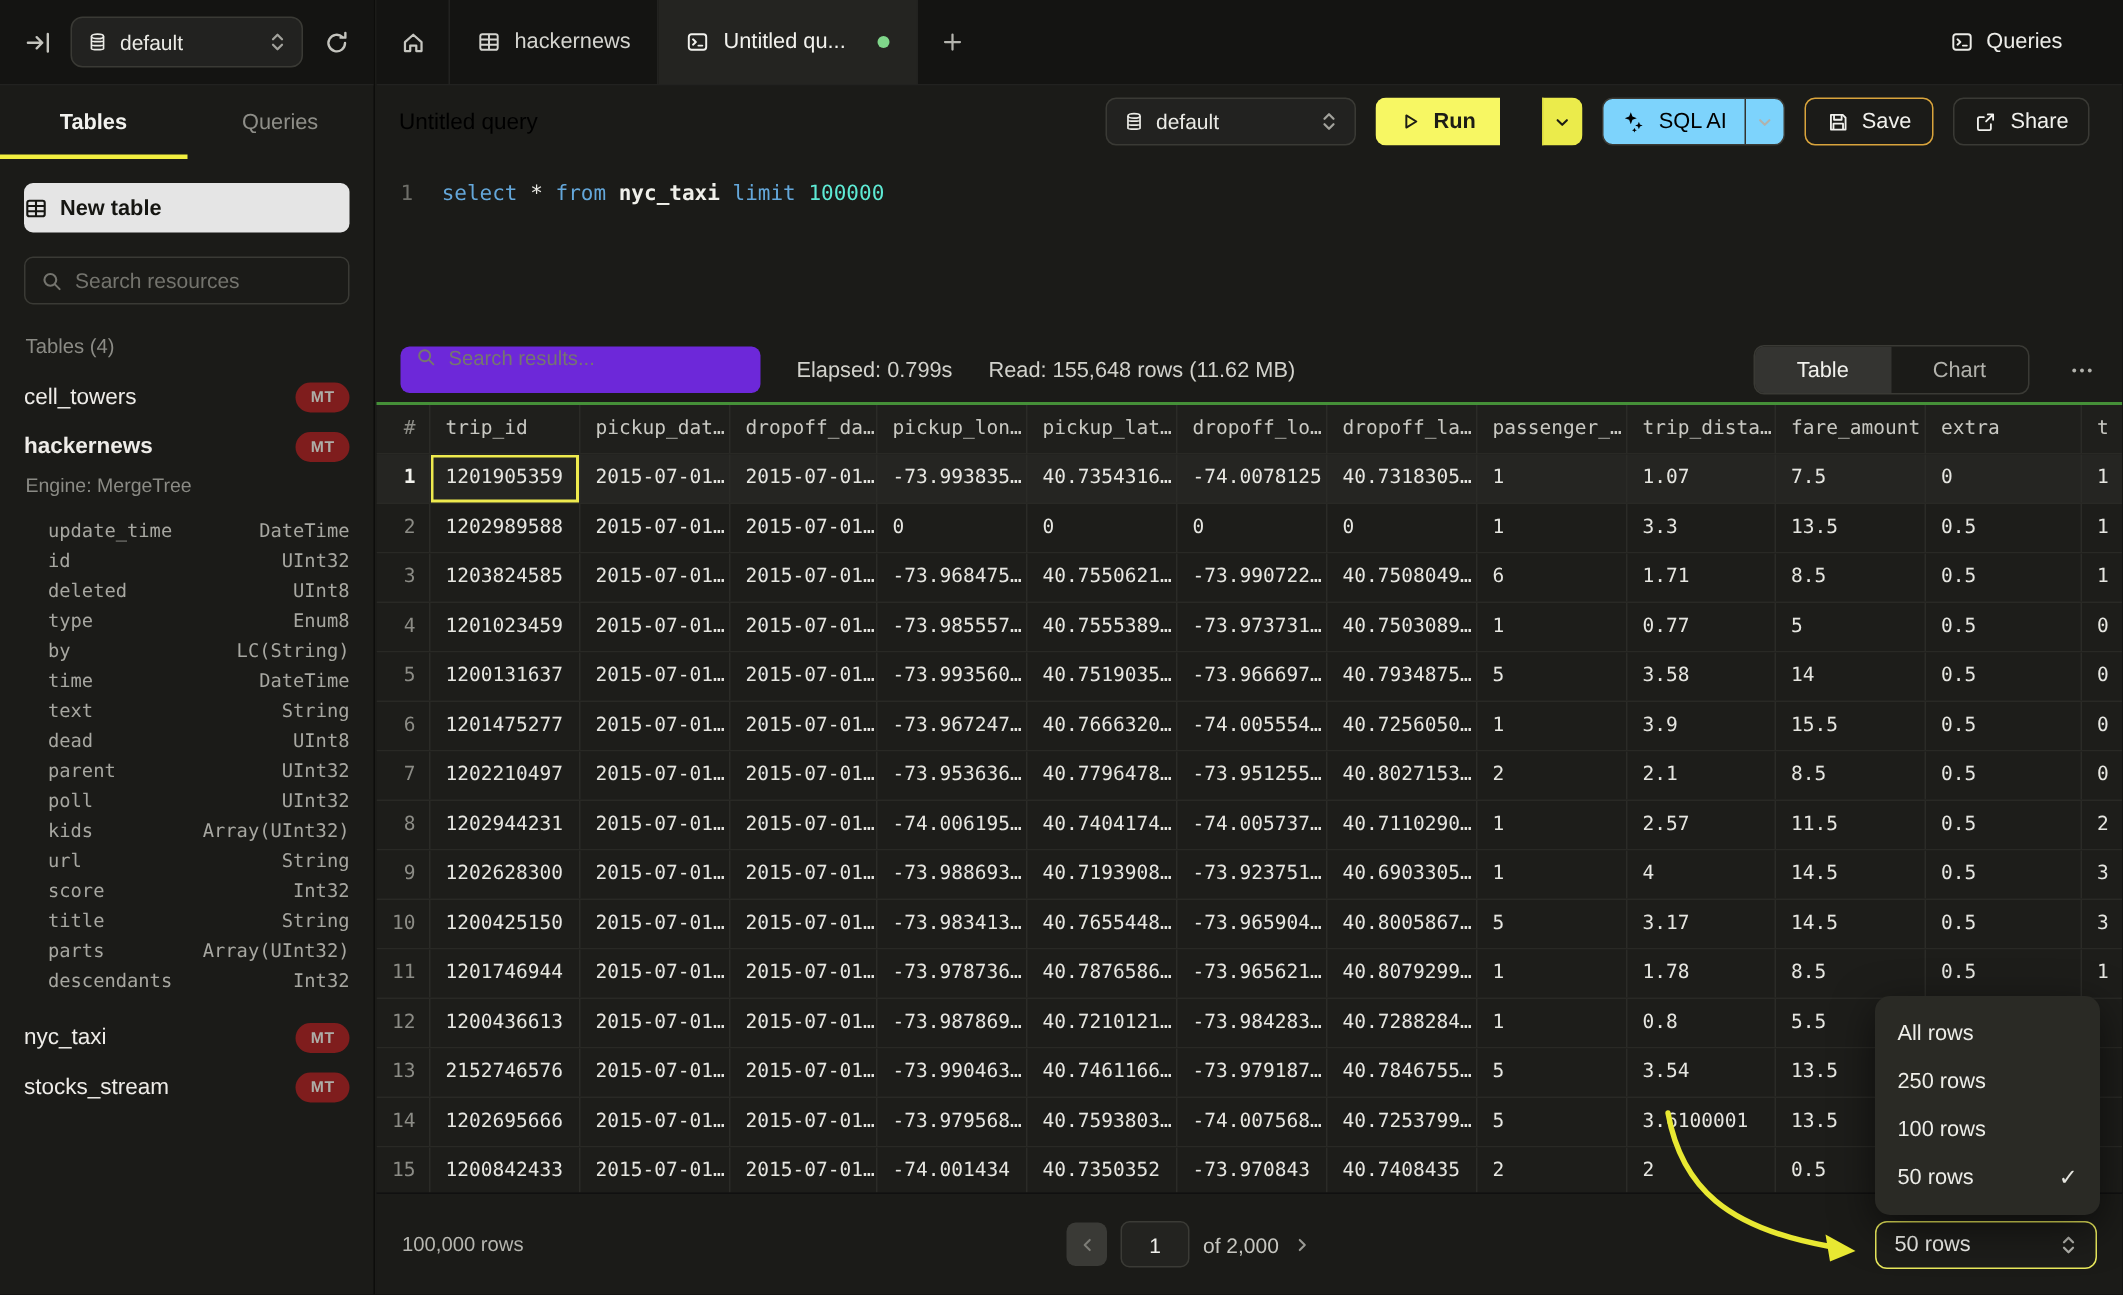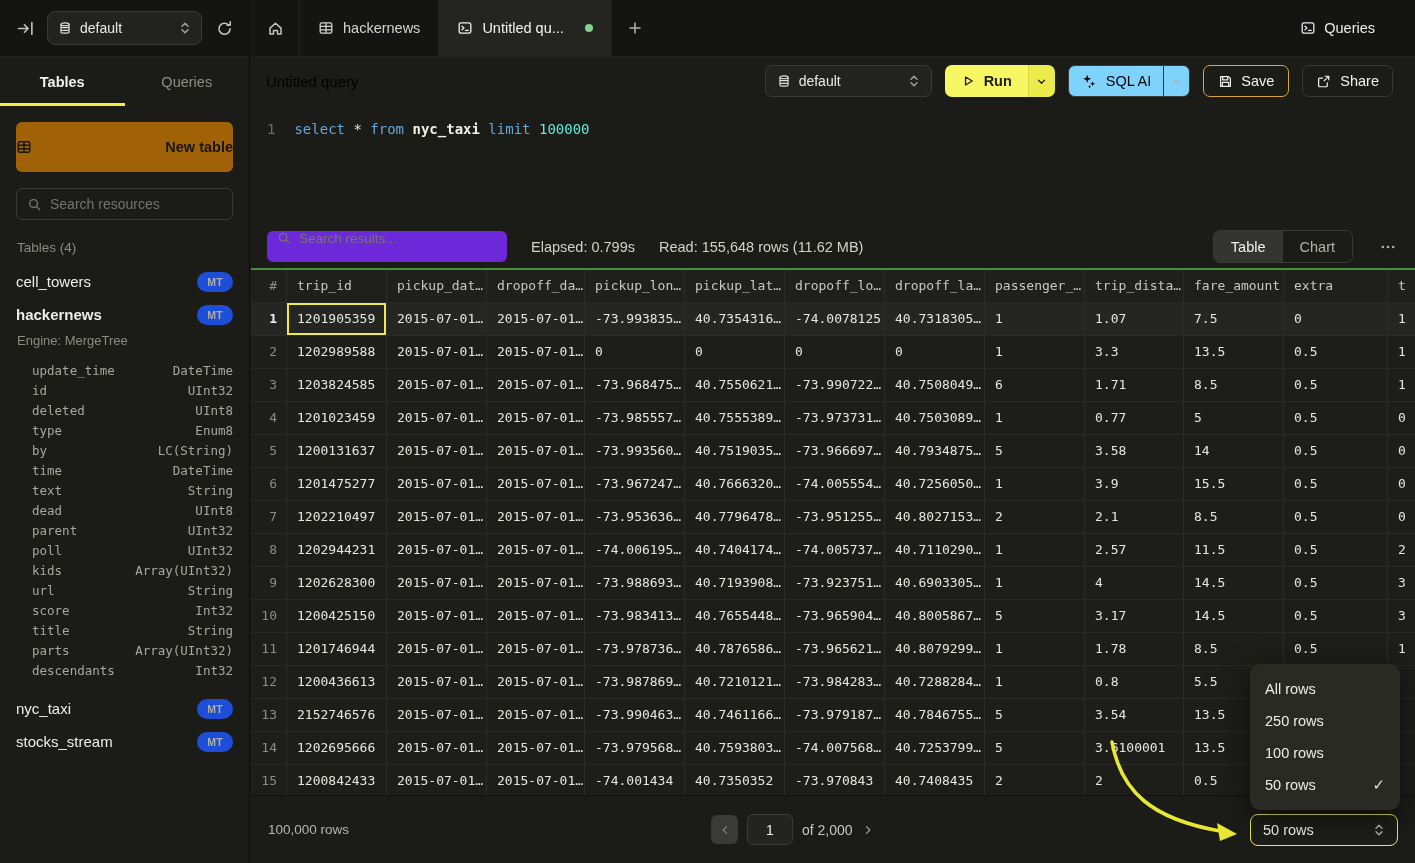--- a/index.html
+++ b/index.html
@@ -11,48 +11,48 @@
   .rail { position:absolute; left:0; top:0; width:250px; height:100%; background:#1b1b18; border-right:1px solid #0d0d0b; }
   .rail-top { height:57px; background:#141412; border-bottom:1px solid #222220; display:flex; align-items:center; padding:0 12px; gap:9px; }
   .icon-btn { background:none; border:none; color:#c4c4be; display:flex; align-items:center; justify-content:center; width:26px; height:26px; cursor:pointer; }
   .db-pill { flex:1; height:34px; background:#222220; border:1px solid #3a3a35; border-radius:8px; display:flex; align-items:center; gap:8px; padding:0 10px; color:#ebebe6; font-size:14px; cursor:pointer; }
   .db-pill .updn { margin-left:auto; color:#a2a29c; }
   .rail-tabs { height:49px; display:flex; position:relative; }
   .rail-tab { flex:1; display:flex; align-items:center; justify-content:center; font-size:14.5px; color:#8e8e88; cursor:pointer; }
   .rail-tab.active { color:#f2f2ee; font-weight:600; }
   .rail-underline { position:absolute; bottom:0; left:0; width:125px; height:3px; background:#f2ef3f; }
   .rail-body { padding:16px; }
-  .new-table-btn { width:100%; height:50px; background:#a16207; border:none; border-radius:6px; color:#161612; font-size:14.5px; font-weight:600; display:flex; align-items:center; justify-content:space-between; gap:8px; cursor:pointer; margin-bottom:16px; font-family:inherit; }
+  .new-table-btn { width:100%; height:33px; background:#e5e5e5; border:none; border-radius:6px; color:#161612; font-size:14.5px; font-weight:600; display:flex; align-items:center; justify-content:flex-start; gap:8px; cursor:pointer; margin-bottom:16px; font-family:inherit; }
   .search-box { height:32px; border:1px solid #3a3a35; border-radius:6px; display:flex; align-items:center; gap:8px; padding:0 10px; color:#74746e; margin-bottom:20px; }
   .search-box input { flex:1; background:transparent; border:none; outline:none; color:#d8d8d2; font-size:14px; font-family:inherit; min-width:0; }
   .search-box input::placeholder { color:#74746e; }
   .section-label { font-size:13.5px; color:#8b8b85; margin:2px 0 10px 1px; }
   .tbl-item { height:33px; display:flex; align-items:center; cursor:pointer; }
   .tbl-name { font-size:15px; color:#eeece8; font-weight:500; }
   .tbl-item.expanded .tbl-name { font-weight:600; }
-  .mt-badge { margin-left:auto; background:#1d4ed8; color:#aeaea8; font-size:10.5px; font-weight:700; padding:4px 10px; border-radius:999px; letter-spacing:.3px; }
+  .mt-badge { margin-left:auto; background:#7f1d1d; color:#aeaea8; font-size:10.5px; font-weight:700; padding:4px 10px; border-radius:999px; letter-spacing:.3px; }
   .engine-line { font-size:13px; color:#8b8b85; margin:2px 0 12px 1px; }
   .schema-list { font-family:"DejaVu Sans Mono", monospace; font-size:12.5px; margin-bottom:12px; }
   .schema-row { display:flex; justify-content:space-between; align-items:center; height:20px; padding-left:16px; color:#a7a7a1; }
 
   
   .main { position:absolute; left:251px; top:0; width:1164px; height:100%; }
   .tabstrip { height:57px; background:#141412; border-bottom:1px solid #222220; display:flex; align-items:stretch; }
   .tab-home { width:49px; display:flex; align-items:center; justify-content:center; color:#c6c6c0; border-right:1px solid #222220; cursor:pointer; }
   .tab { display:flex; align-items:center; gap:9px; padding:0 18px; border-right:1px solid #222220; color:#d4d4cf; font-size:14.5px; cursor:pointer; white-space:nowrap; }
   .tab.active { background:#242421; color:#f2f2ee; }
   .dirty-dot { width:8px; height:8px; border-radius:50%; background:#7fd68a; margin-left:12px; }
   .tab-plus { width:46px; display:flex; align-items:center; justify-content:center; color:#b4b4ae; cursor:pointer; }
   .queries-btn { margin-left:auto; margin-right:40px; align-self:center; display:flex; align-items:center; gap:8px; color:#ececE8; font-size:14.5px; background:none; border:none; cursor:pointer; font-family:inherit; }
 
   .query-toolbar { height:48px; display:flex; align-items:center; padding:0 22px 0 15px; gap:13px; }
   .q-title { font-size:15px; color:#ececе8; margin-right:auto; }
   .db-pill2 { width:167px; height:32px; background:#222220; border:1px solid #3a3a35; border-radius:7px; display:flex; align-items:center; gap:8px; padding:0 11px; color:#ebebe6; font-size:14px; cursor:pointer; }
   .db-pill2 .updn { margin-left:auto; color:#a2a29c; }
-  .run-split { display:flex; height:32px; border-radius:7px; overflow:hidden; cursor:pointer; }
+  .run-split { display:flex; height:32px; border-radius:7px; overflow:hidden; cursor:pointer;gap:28px; }
   .run-main { background:#f7f763; color:#1d1d15; font-size:14.5px; font-weight:600; display:flex; align-items:center; gap:9px; padding:0 16px; border:none; font-family:inherit; cursor:pointer; }
   .run-arrow { width:27px; background:#ebeb4b; border:none; border-left:1px solid #d9d93e; display:flex; align-items:center; justify-content:center; color:#1d1d15; cursor:pointer; }
   .sqlai-btn { height:32px; border:1px solid #3a3a35; border-radius:7px; background:#7dd3fc; display:flex; align-items:center; color:#ececе8; font-size:14.5px; cursor:pointer; }
   .sqlai-label { display:flex; align-items:center; gap:9px; padding:0 12px; }
   .sqlai-caret { width:26px; align-self:stretch; display:flex; align-items:center; justify-content:center; border-left:1px solid #33332e; color:#b2b2ac; }
   .save-btn { height:32px; border:1.5px solid #d9a43c; border-radius:7px; background:transparent; display:flex; align-items:center; gap:8px; padding:0 14px; color:#f1f1ed; font-size:14.5px; cursor:pointer; font-family:inherit; }
   .share-btn { height:32px; border:1px solid #3a3a35; border-radius:7px; background:transparent; display:flex; align-items:center; gap:9px; padding:0 13px; color:#f1f1ed; font-size:14.5px; cursor:pointer; font-family:inherit; }
 
   .editor { height:120px; padding:16px 0 0 16px; display:flex; gap:19px; font-family:"DejaVu Sans Mono", monospace; font-size:14px; }
   .gutter { color:#6e6e68; }
@@ -61,21 +61,21 @@
   .tok-ident { color:#f0f0ea; font-weight:700; }
   .tok-num { color:#5eead4; }
 
   .results-bar { height:43px; display:flex; align-items:center; padding:0 16px; gap:24px; }
   .search2 { width:240px; height:31px; background:#6d28d9; border-radius:6px; display:flex; align-items:flex-start; gap:8px; padding:0 10px; color:#76766f; }
   .search2 input { flex:1; background:transparent; border:none; outline:none; color:#d8d8d2; font-size:13.5px; font-family:inherit; min-width:0; }
   .search2 input::placeholder { color:#76766f; }
   .stat { font-size:14.5px; color:#d2d2cc; white-space:nowrap; }
   .rb-spacer { flex:1; }
   .segmented { display:flex; height:33px; border:1px solid #3a3a35; border-radius:7px; overflow:hidden; }
-  .seg { padding:0 17px; display:flex; align-items:center; font-size:14.5px; color:#b2b2ac; cursor:pointer; background:transparent; border:none; font-family:inherit; }
+  .seg { padding:0 28px; display:flex; align-items:center; font-size:14.5px; color:#b2b2ac; cursor:pointer; background:transparent; border:none; font-family:inherit; }
   .seg.active { background:#343431; color:#f2f2ee; }
   .dots-btn { background:none; border:none; color:#b2b2ac; display:flex; align-items:center; cursor:pointer; padding:0 2px; }
 
   
   .grid-wrap { position:relative; height:527px; overflow:hidden; border-top:2px solid #459038; background:#1d1d1a; }
   .grid-row { display:flex; height:33px; border-bottom:1px solid #292925; background:#1d1d1a; }
   .grid-row.head { background:#1f1f1c; }
   .grid-row.sel-row { background:#252522; }
   .cell { flex:none; padding:0 10px; line-height:31px; font-family:"DejaVu Sans Mono", monospace; font-size:13px; color:#e6e6e1; border-right:1px solid #2b2b27; overflow:hidden; white-space:nowrap; }
   .head .cell { color:#c9c9c3; }

